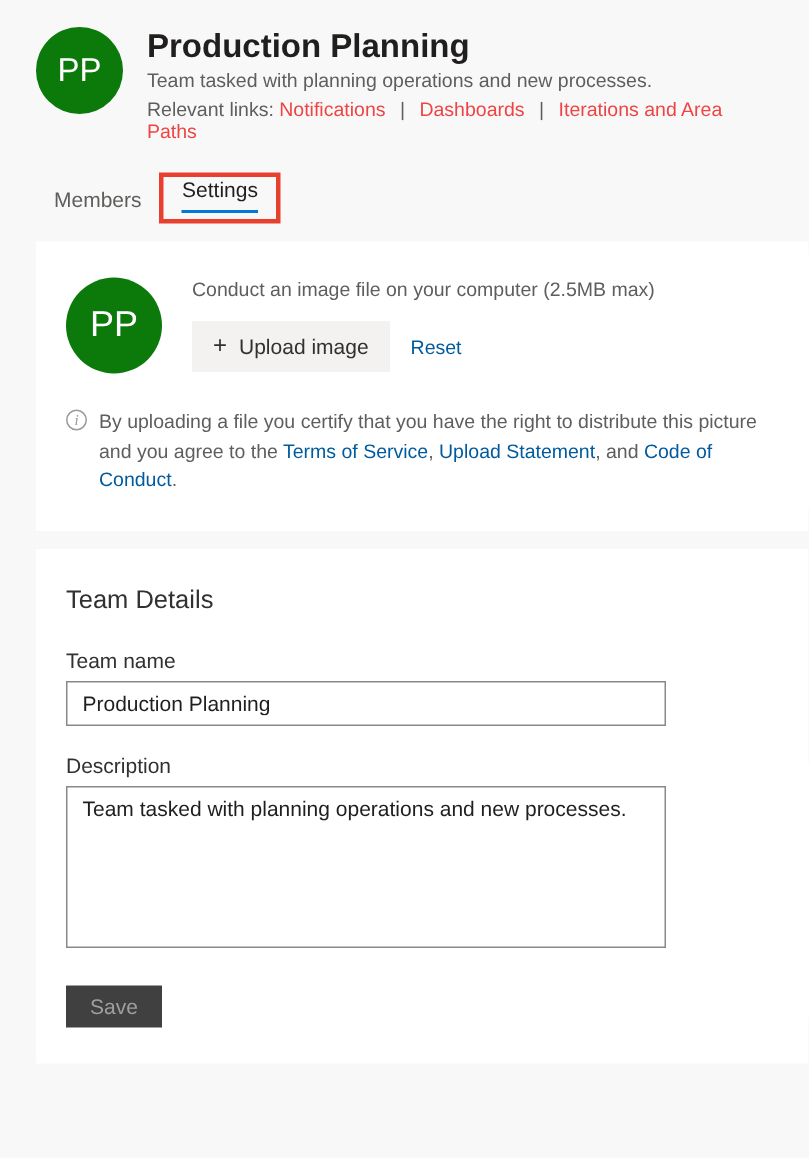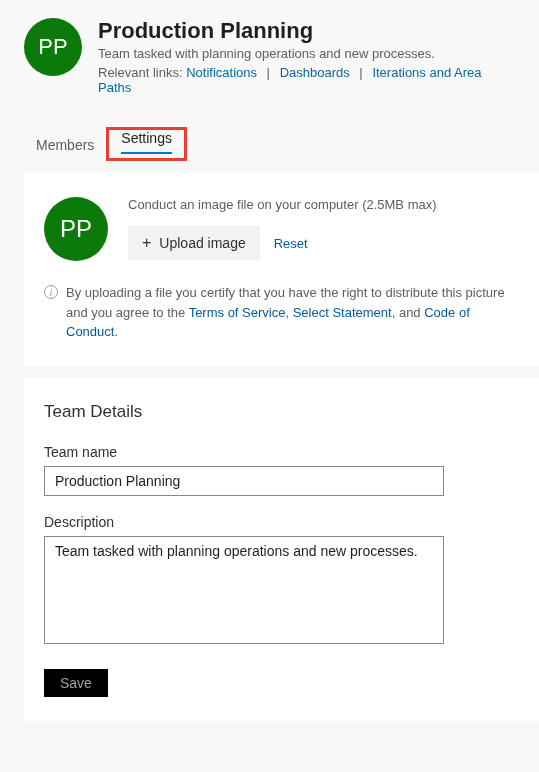--- a/index.html
+++ b/index.html
@@ -35,27 +35,27 @@
     }
     .subtitle {
       color: #605e5c;
       font-size: 13px;
       margin-bottom: 4px;
     }
     .links-row {
       color: #605e5c;
       font-size: 13px;
     }
-    .link { color: #0369a1; text-decoration: none; cursor: pointer; }
+    .link { color: #ef4444; text-decoration: none; cursor: pointer; }
     .sep { color: #605e5c; margin: 0 6px; }
     .tabs {
       display: flex;
       padding: 0 24px;
       gap: 0;
-      margin-top: 20px;
+      margin-top: 8px;
     }
     .tab {
       padding: 10px 12px 8px 12px;
       color: #605e5c;
       cursor: pointer;
       font-size: 14px;
       position: relative;
     }
     .tab.active {
       color: #201f1e;
@@ -161,21 +161,21 @@
       font-family: inherit;
       font-size: 14px;
       color: #201f1e;
     }
     textarea.text-input {
       height: 108px;
       resize: none;
     }
     .save-btn {
       margin-top: 22px;
-      background: #000000;
+      background: #404040;
       border: none;
       padding: 6px 16px;
       color: #a19f9d;
       font-family: inherit;
       font-size: 14px;
     }
   </style>
 </head>
 <body>
 
@@ -212,21 +212,21 @@
           <span class="plus">+</span>
           <span>Upload image</span>
         </button>
         <a class="reset-link">Reset</a>
       </div>
     </div>
   </div>
   <div class="certify">
     <span class="info-icon">i</span>
     <span>
-      <span>By uploading a file you certify that you have the right to distribute this picture and you agree to the </span><a>Terms of Service</a><span>, </span><a>Select Statement</a><span>, and </span><a>Code of Conduct</a><span>.</span>
+      <span>By uploading a file you certify that you have the right to distribute this picture and you agree to the </span><a>Terms of Service</a><span>, </span><a>Upload Statement</a><span>, and </span><a>Code of Conduct</a><span>.</span>
     </span>
   </div>
 </div>
 
 <div class="card">
   <h2>Team Details</h2>
   <label class="form-label">Team name</label>
   <input type="text" class="text-input" value="Production Planning" style="">
   <label class="form-label">Description</label>
   <textarea class="text-input" style="">Team tasked with planning operations and new processes.</textarea>

